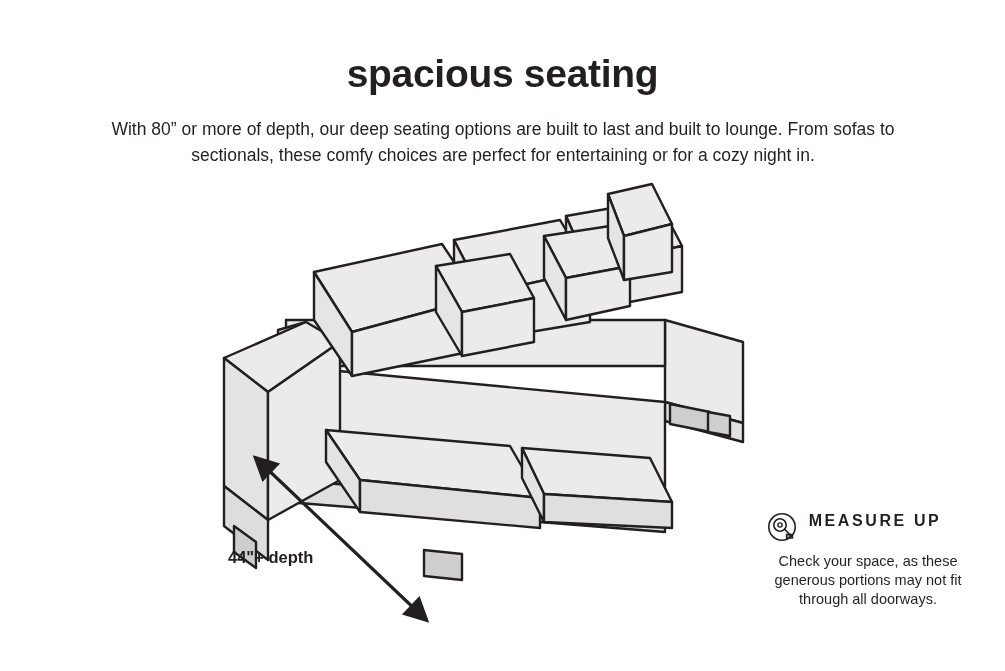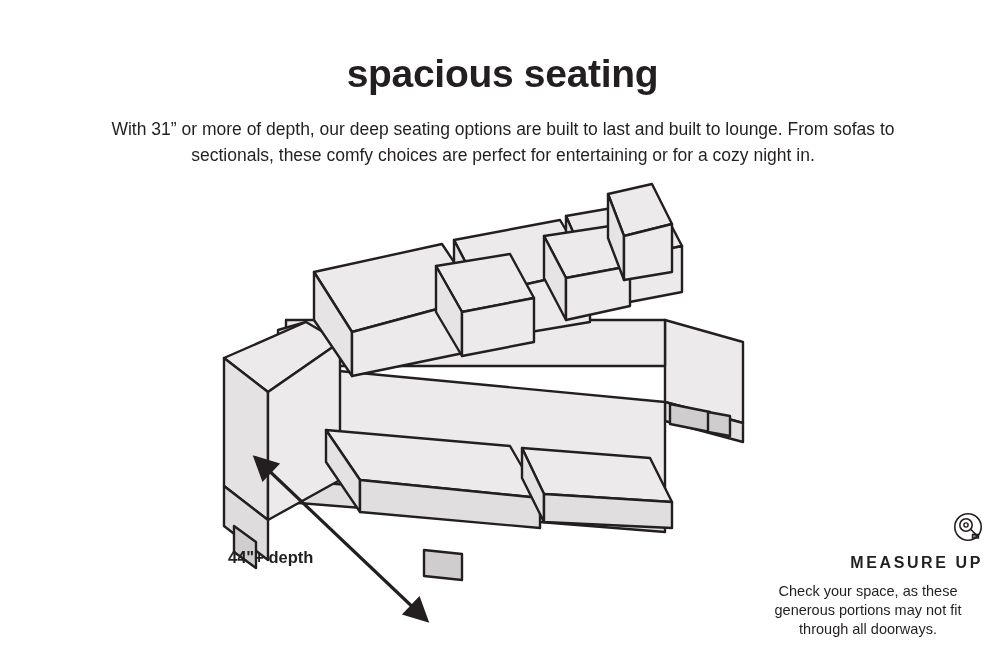--- a/index.html
+++ b/index.html
@@ -65,25 +65,24 @@
   .measure-block {
     position: absolute;
     right: 22px;
     top: 512px;
     width: 258px;
     text-align: center;
   }
 
   .measure-head {
     display: flex;
-    align-items: flex-end;
+    align-items: flex-start;
     justify-content: center;
     gap: 12px;
     margin-bottom: 10px;
-    flex-direction: column;
   }
 
   .measure-title {
     font-size: 16px;
     font-weight: bold;
     letter-spacing: 2.6px;
     color: #231f20;
   }
 
   .measure-note {
@@ -95,21 +94,21 @@
 
   .icon-svg { display: block; }
 </style>
 </head>
 <body>
 
 <div class="page">
 
   <div class="headline">spacious seating</div>
 
-  <div class="subcopy">With 31” or more of depth, our deep seating options are built to last and built to lounge. From sofas to sectionals, these comfy choices are perfect for entertaining or for a cozy night in.</div>
+  <div class="subcopy">With 80” or more of depth, our deep seating options are built to last and built to lounge. From sofas to sectionals, these comfy choices are perfect for entertaining or for a cozy night in.</div>
 
   <div class="illustration">
     <svg class="icon-svg" width="580" height="450" viewBox="0 0 580 450" xmlns="http://www.w3.org/2000/svg">
       <g fill="none" stroke="#231f20" stroke-width="2.4" stroke-linejoin="round" stroke-linecap="round">
 
         <path d="M455 140 L533 162 L533 243 L455 222 Z" fill="#eceaea"></path>
         <path d="M455 222 L533 243 L533 262 L455 241 Z" fill="#e2e0e0"></path>
 
         <path d="M76 140 L455 140 L455 186 L76 186 Z" fill="#eceaea" transform="translate(0,0)"></path>
 

